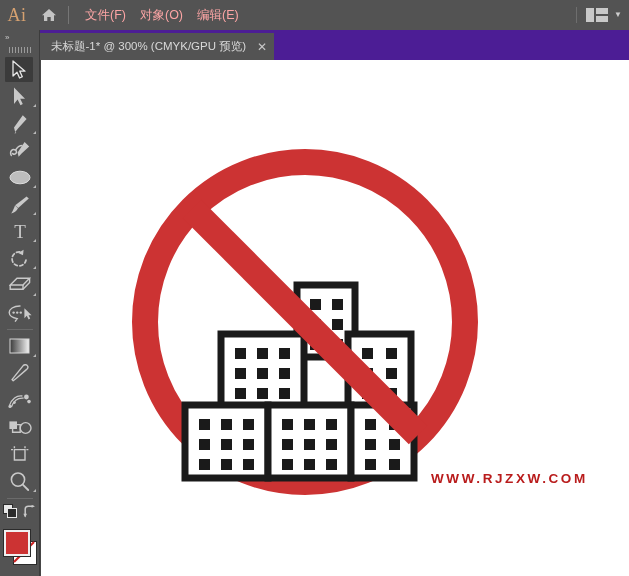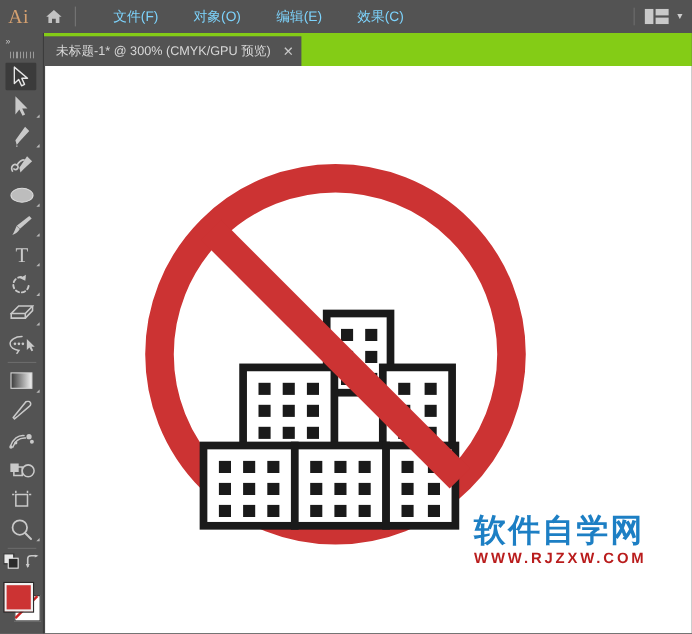--- a/index.html
+++ b/index.html
@@ -51,26 +51,25 @@
     margin: 0 6px 0 4px;
   }
   .menu-items {
     display: flex;
     align-items: center;
     height: 30px;
     margin-left: 3px;
   }
   .menu-item {
     font-size: 12.5px;
-    color: #7dd3fc;
+    color: #fca5a5;
     padding: 0 7px;
     line-height: 30px;
     white-space: nowrap;
     cursor: default;
-    margin-left: 18px;
   }
   .menubar-right {
     position: absolute;
     right: 0; top: 0;
     height: 30px;
     display: flex;
     align-items: center;
   }
   .ws-divider {
     width: 1px; height: 16px;
@@ -83,21 +82,21 @@
     font-size: 8px;
     color: #cdcdcd;
     line-height: 1;
   }
 
   
   .tabbar {
     position: absolute;
     left: 0; top: 30px;
     width: 629px; height: 30px;
-    background: #84cc16;
+    background: #4c1d95;
   }
   .tab {
     position: absolute;
     left: 40px; top: 3px;
     height: 27px;
     background: #535353;
     display: flex;
     align-items: center;
     padding: 0 7px 0 11px;
     box-sizing: border-box;
@@ -267,21 +266,20 @@
         <path d="M9 3 L16 9.2 L14 9.2 L14 15 L10.7 15 L10.7 11 L7.3 11 L7.3 15 L4 15 L4 9.2 L2 9.2 Z" fill="#c3c3c3"></path>
       </svg>
     </div>
 
     <div class="vdiv"></div>
 
     <div class="menu-items">
       <div class="menu-item">文件(F)</div>
       <div class="menu-item">对象(O)</div>
       <div class="menu-item">编辑(E)</div>
-      <div class="menu-item">效果(C)</div>
     </div>
 
     <div class="menubar-right">
       <div class="ws-divider"></div>
       <div>
         <svg class="ws-icon" width="22" height="14" viewBox="0 0 22 14" aria-hidden="true">
           <rect x="0" y="0" width="8" height="14" fill="#c9c9c9"></rect>
           <rect x="10" y="0" width="12" height="6" fill="#c9c9c9"></rect>
           <rect x="10" y="8" width="12" height="6" fill="#c9c9c9"></rect>
         </svg>
@@ -546,20 +544,19 @@
             <rect x="264" y="297" width="11" height="11" fill="#1a1a1a"></rect>
             <rect x="240" y="317" width="11" height="11" fill="#1a1a1a"></rect>
             <rect x="264" y="317" width="11" height="11" fill="#1a1a1a"></rect>
           </g>
         </g>
 
         <line x1="67" y1="67" x2="293" y2="293" stroke="#cc3333" stroke-width="26"></line>
       </svg>
 
       <div class="watermark">
-        <div class="wm-cn">软件自学网</div>
         <div class="wm-en">WWW.RJZXW.COM</div>
       </div>
 
     </div>
   </div>
 
 </div>
 
 </body></html>

